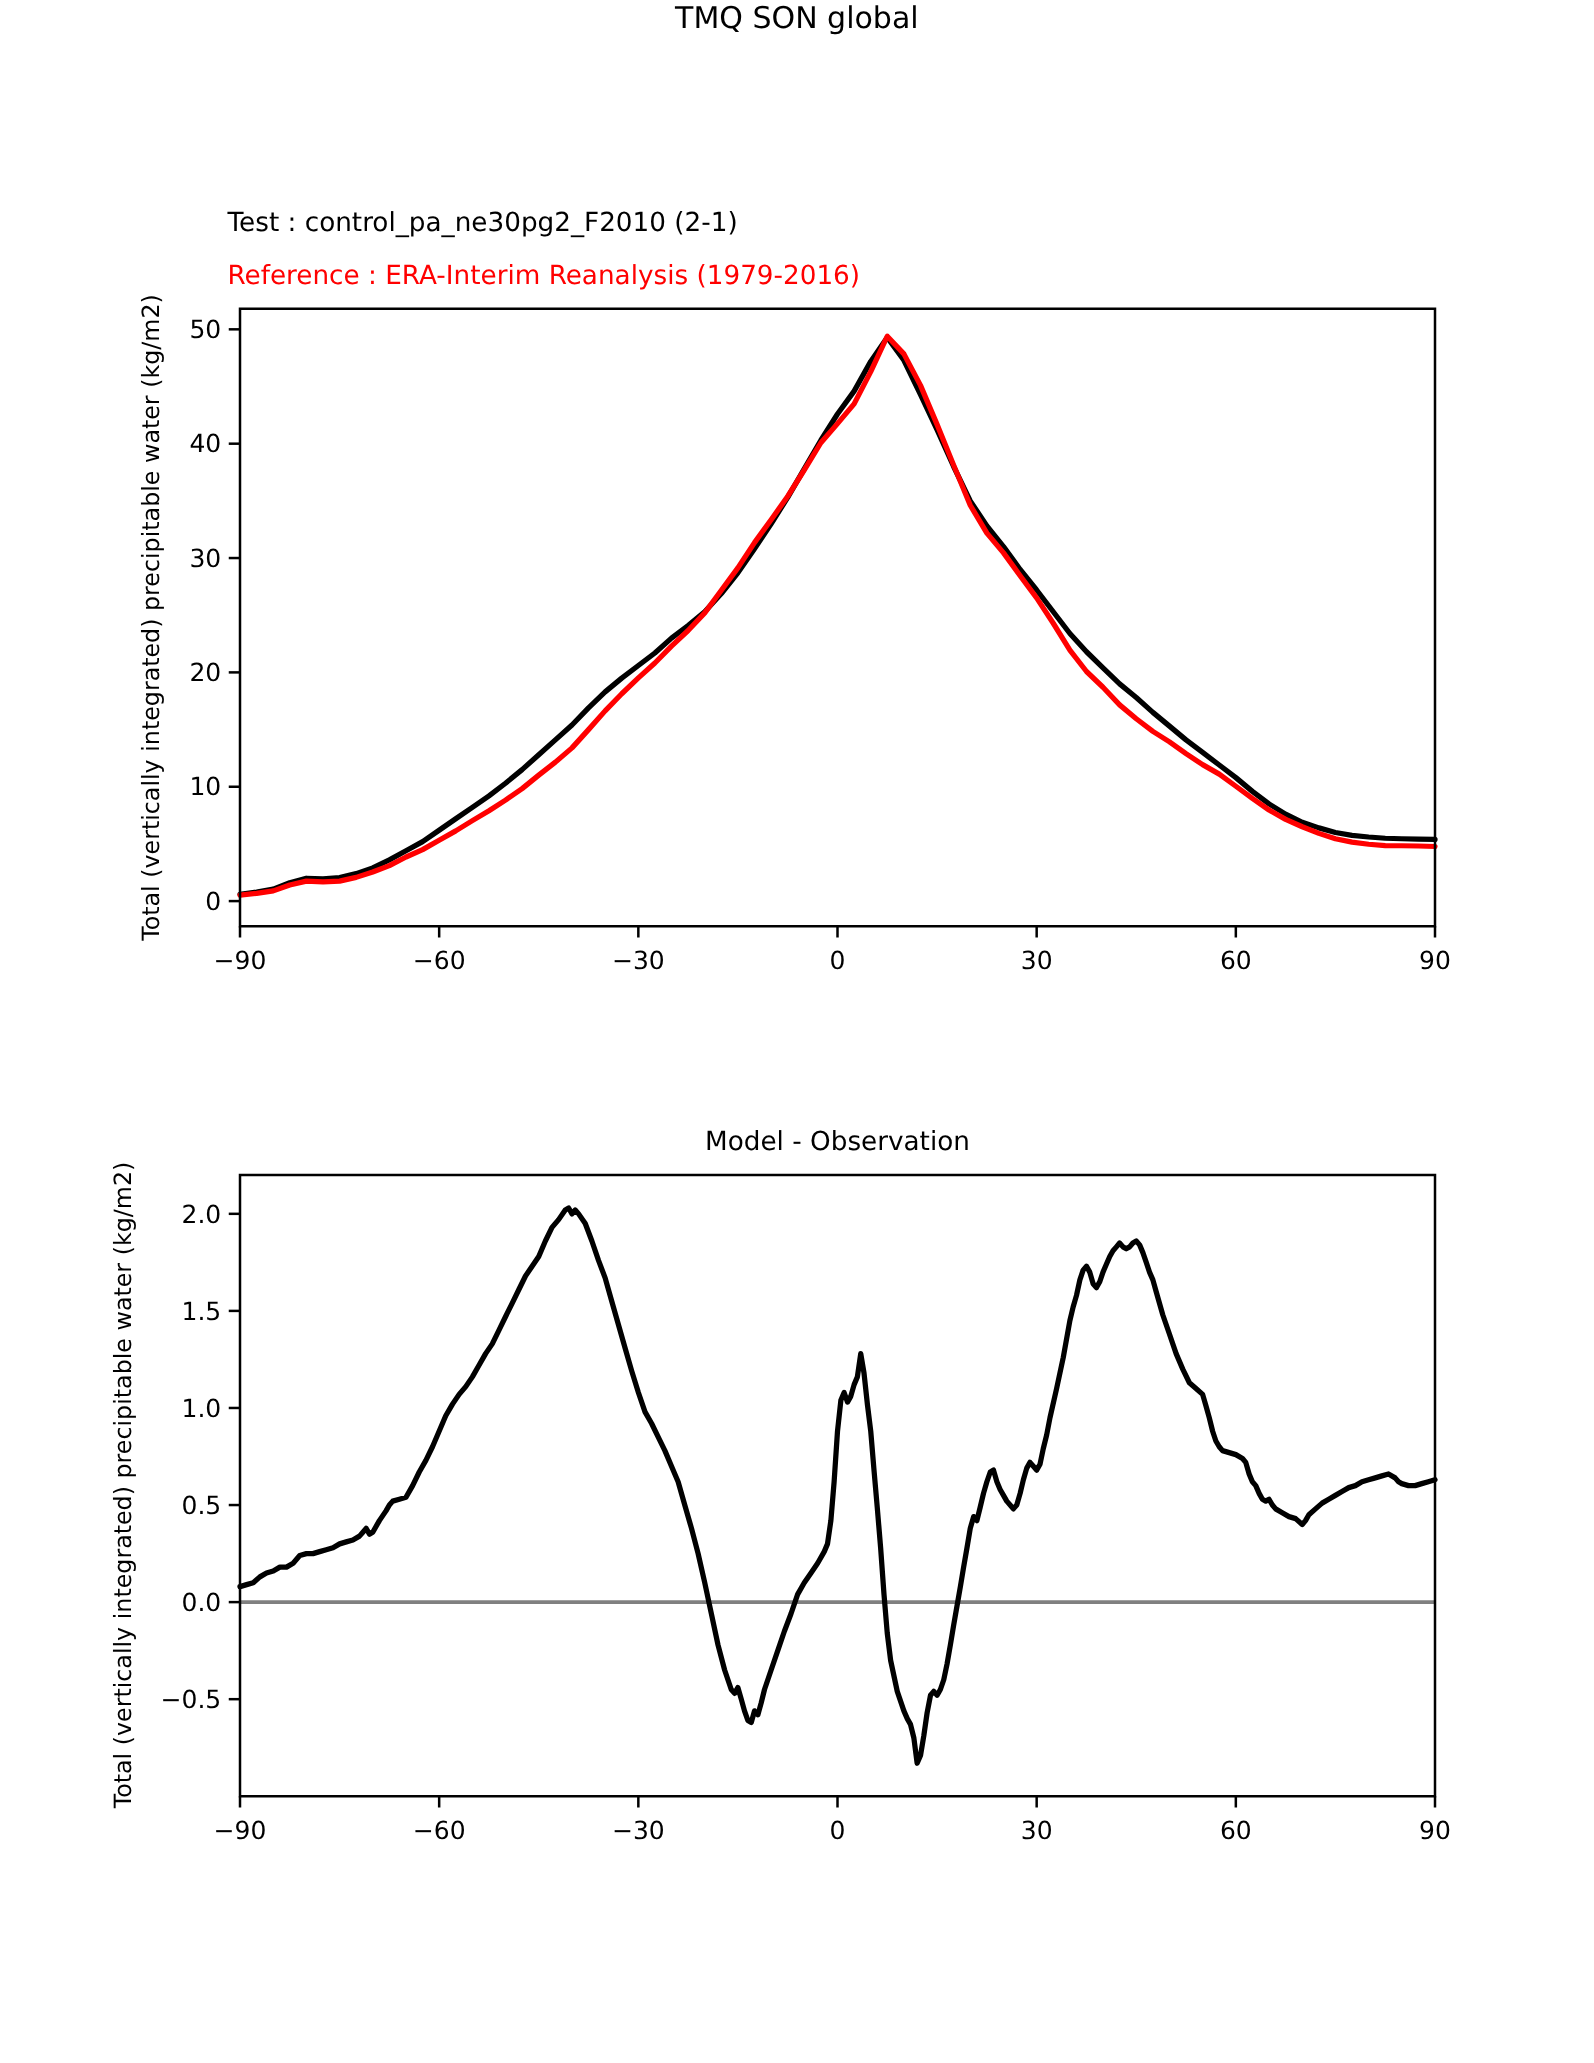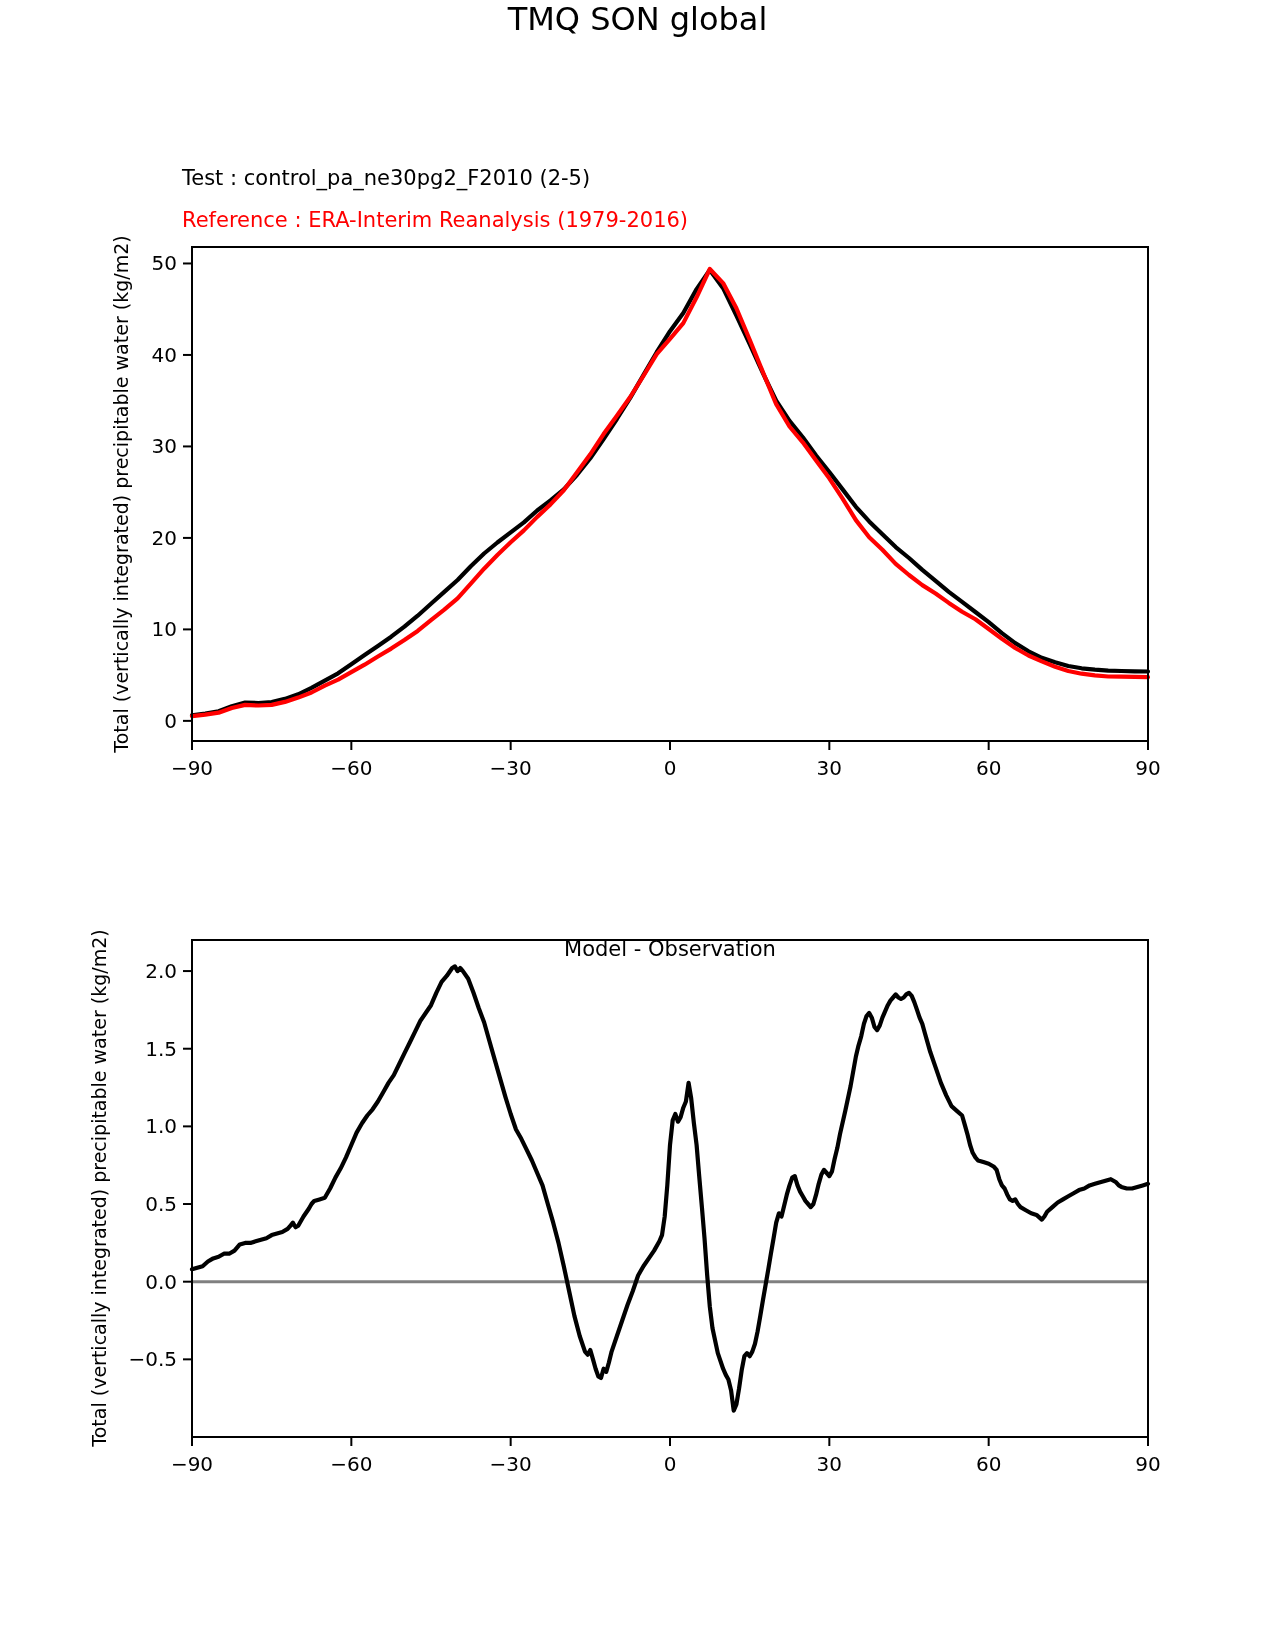--- a/index.html
+++ b/index.html
@@ -10,37 +10,36 @@
     background:#ffffff;
     font-family:"DejaVu Sans", sans-serif;
     color:#000;
     overflow:hidden;
   }
   #plot-svg{position:absolute;left:0;top:0;}
   .suptitle{
     position:absolute;
     left:0; top:72; width:1275px;
     text-align:center;
-    font-size:32px;
+    font-size:24px;
     color:#000;
   }
   .legend-line{
     position:absolute;
     left:182px;
     font-size:21px;
     white-space:nowrap;
   }
   .legend-test{top:166px;}
   .legend-ref{top:208px;}
   .axes-title{
     position:absolute;
     left:192px; top:901px; width:956px;
     text-align:center;
     font-size:21px;
-    margin-top:36px;
   }
   .ylabel{
     position:absolute;
     white-space:nowrap;
     font-size:19px;
     transform:translate(-50%,-50%) rotate(-90deg);
   }
   .ylabel-top{left:121px; top:494px;}
   .ylabel-bottom{left:99px; top:1188px;}
   .ticklabel{font-size:20px; fill:#000;}
@@ -105,20 +104,20 @@
       <line x1="183" y1="1126.375" x2="192" y2="1126.375" stroke="#000" stroke-width="2"></line>
       <text x="177" y="1133.375" text-anchor="end" class="ticklabel">1.0</text>
       <line x1="183" y1="1048.71875" x2="192" y2="1048.71875" stroke="#000" stroke-width="2"></line>
       <text x="177" y="1055.71875" text-anchor="end" class="ticklabel">1.5</text>
       <line x1="183" y1="971.0625" x2="192" y2="971.0625" stroke="#000" stroke-width="2"></line>
       <text x="177" y="978.0625" text-anchor="end" class="ticklabel">2.0</text>
     </svg>
 
   <div class="suptitle">TMQ SON global</div>
 
-  <div class="legend-line legend-test" style="color: rgb(0, 0, 0);">Test : control_pa_ne30pg2_F2010 (2-5)</div>
+  <div class="legend-line legend-test" style="color: rgb(0, 0, 0);">Test : control_pa_ne30pg2_F2010 (2-1)</div>
   <div class="legend-line legend-ref" style="color: rgb(255, 0, 0);">Reference : ERA-Interim Reanalysis (1979-2016)</div>
 
   <div class="axes-title">Model - Observation</div>
 
   <div class="ylabel ylabel-top">Total (vertically integrated) precipitable water (kg/m2)</div>
   <div class="ylabel ylabel-bottom">Total (vertically integrated) precipitable water (kg/m2)</div>
 </div>
 
 </body></html>

